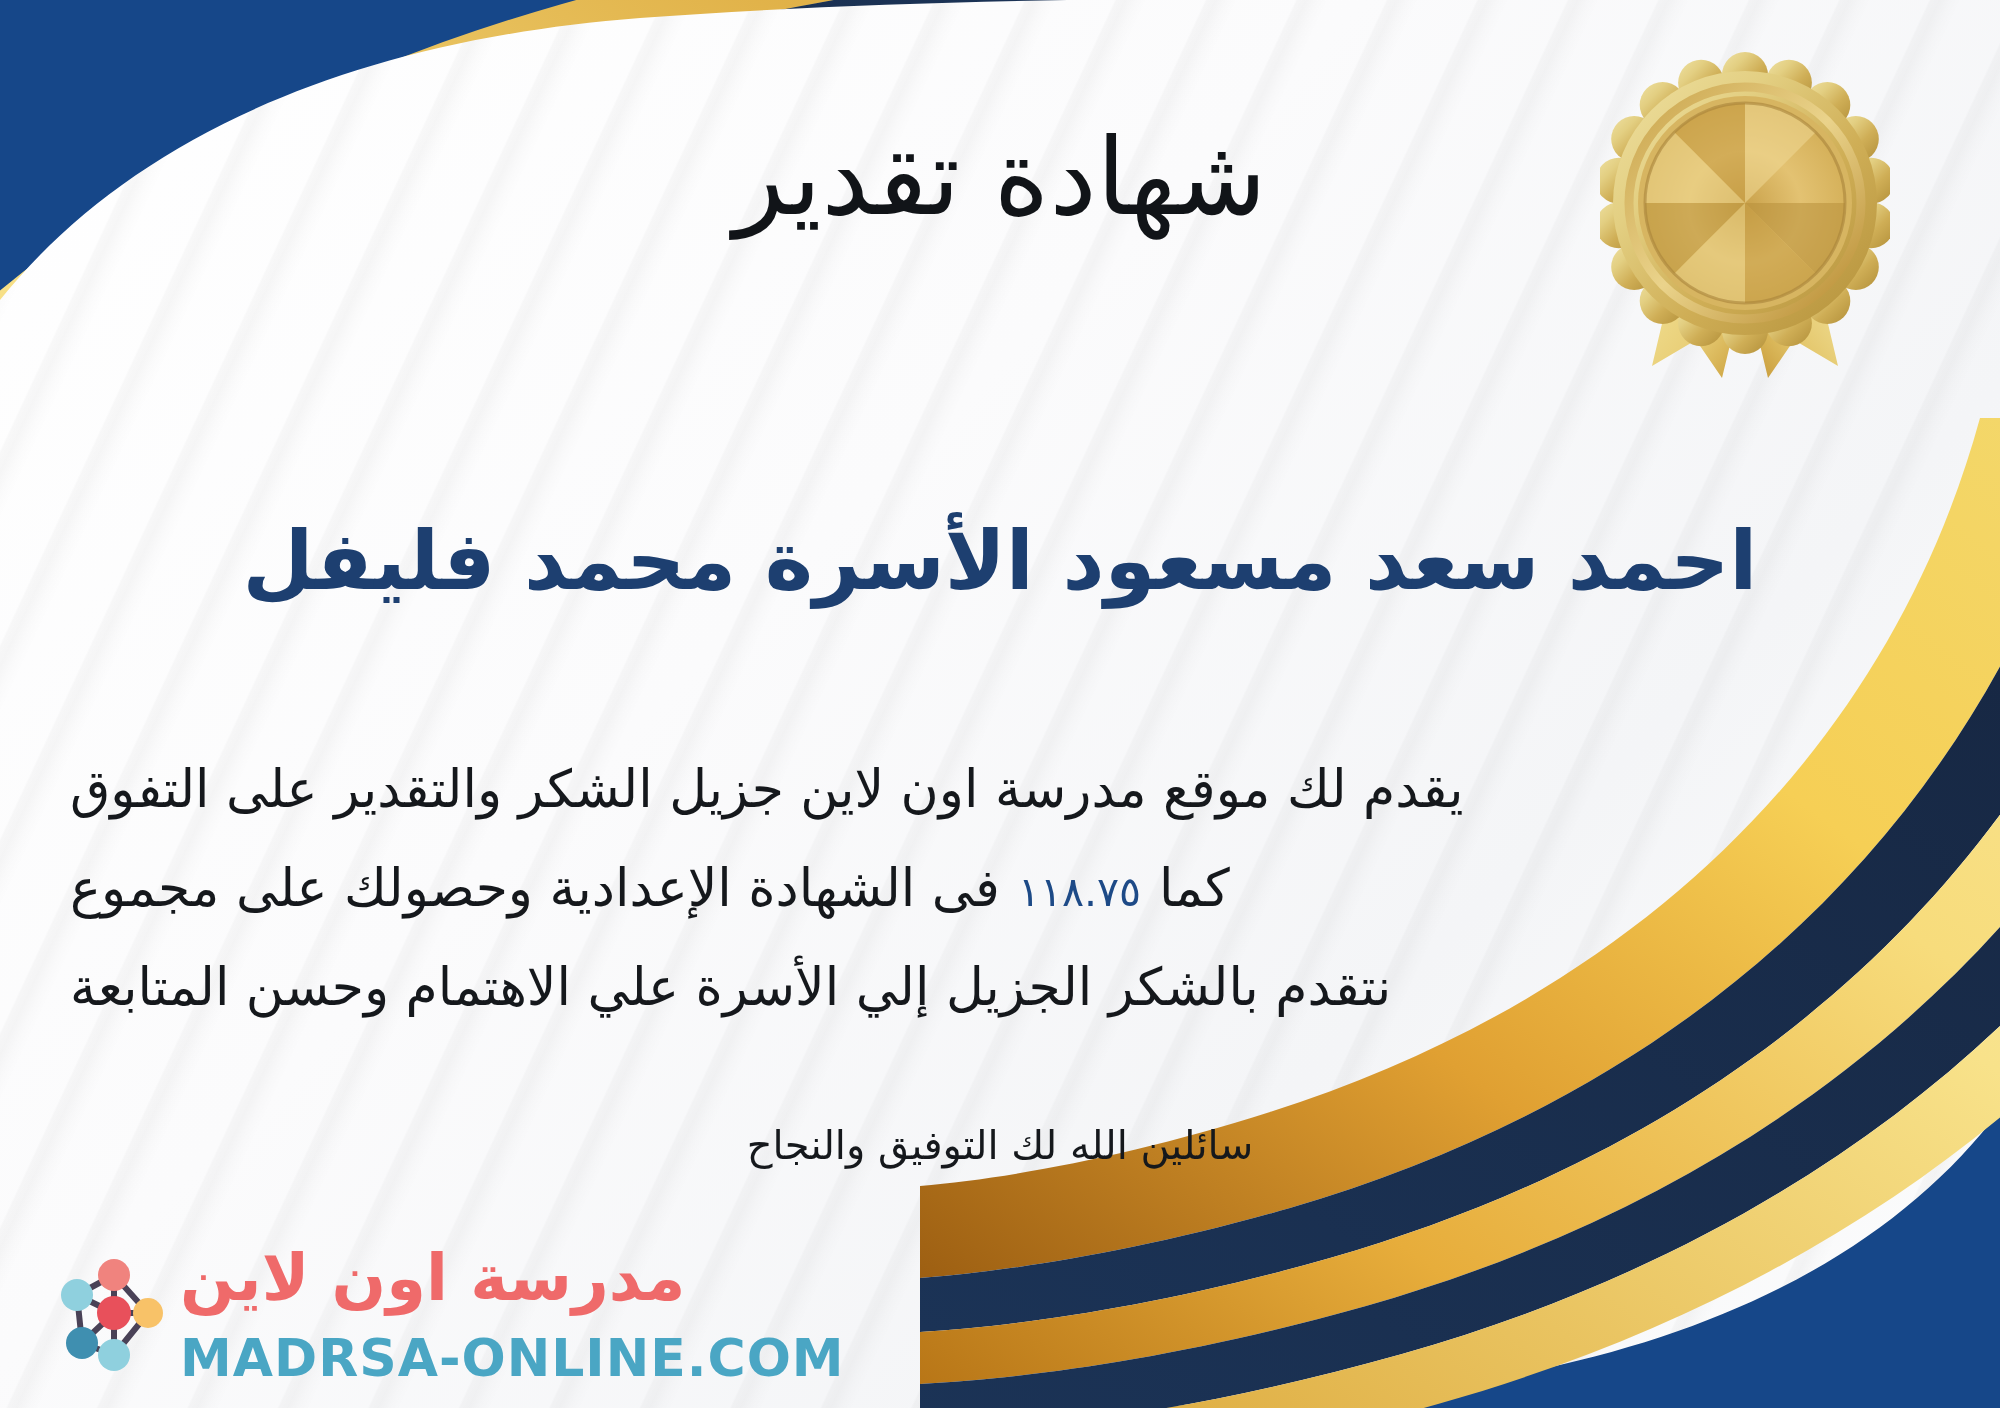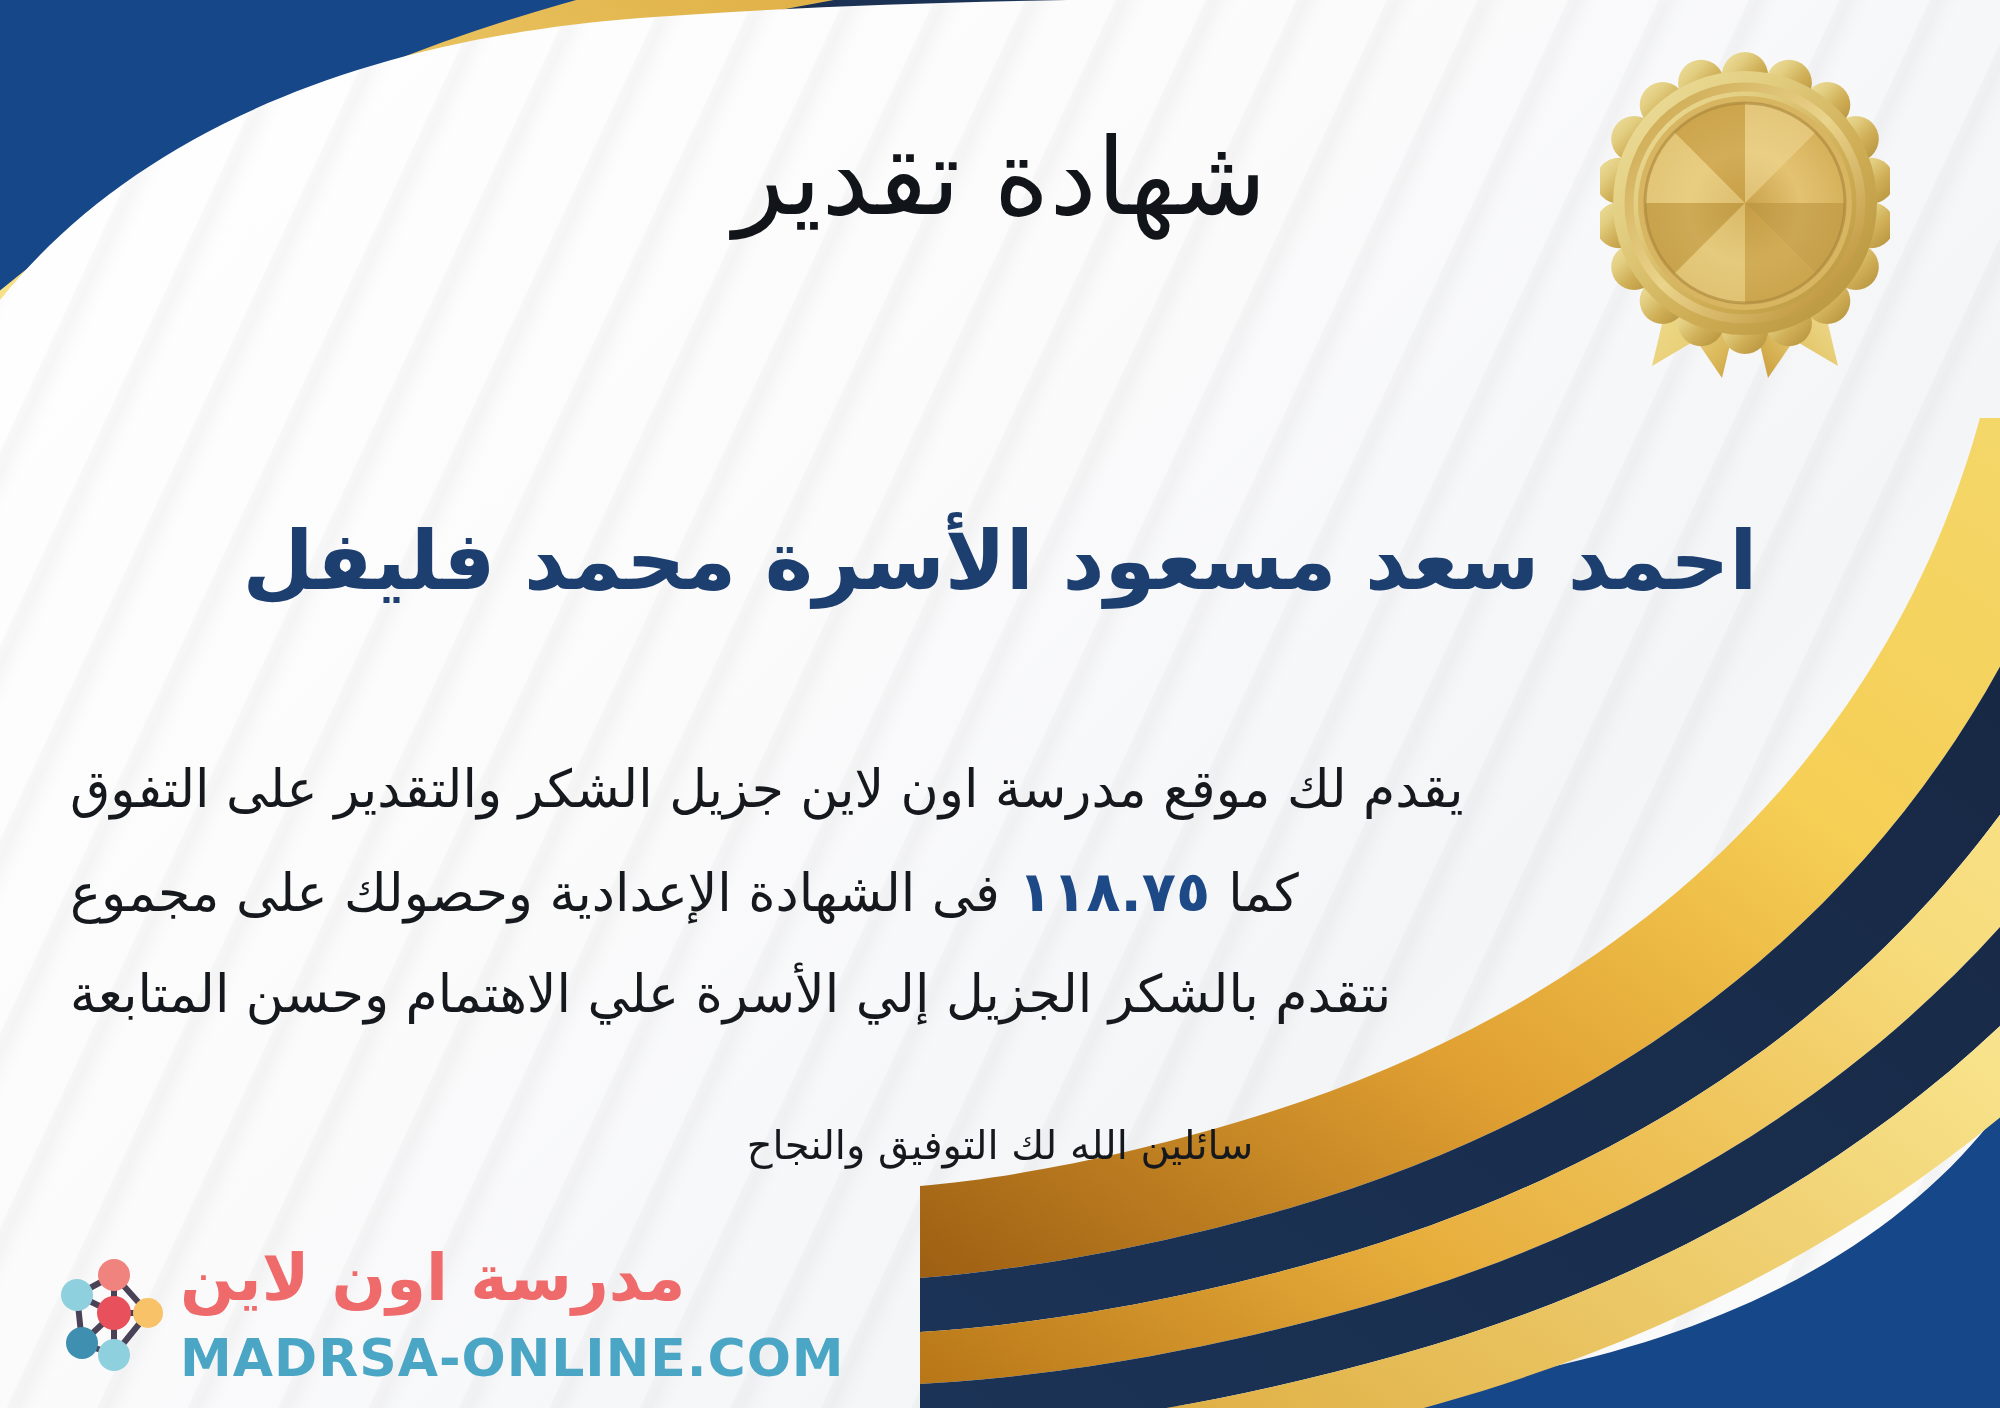--- a/index.html
+++ b/index.html
@@ -84,22 +84,22 @@
     left:70px;right:77px;
     text-align:left;
     font-size:52px;
     color:#15181c;
     line-height:1.9;
     font-weight:400;
   }
   #body-text .line{display:block;white-space:nowrap;}
   #body-text .score{
     color:#1d4a87;
-    font-weight:700;
-    font-size:56px;
+    font-weight:400;
+    font-size:41px;
     padding:0 18px;
     letter-spacing:1px;
   }
 
   #closing-text{
     position:absolute;
     top:1115px;
     left:0;right:0;
     text-align:center;
     font-size:40px;

